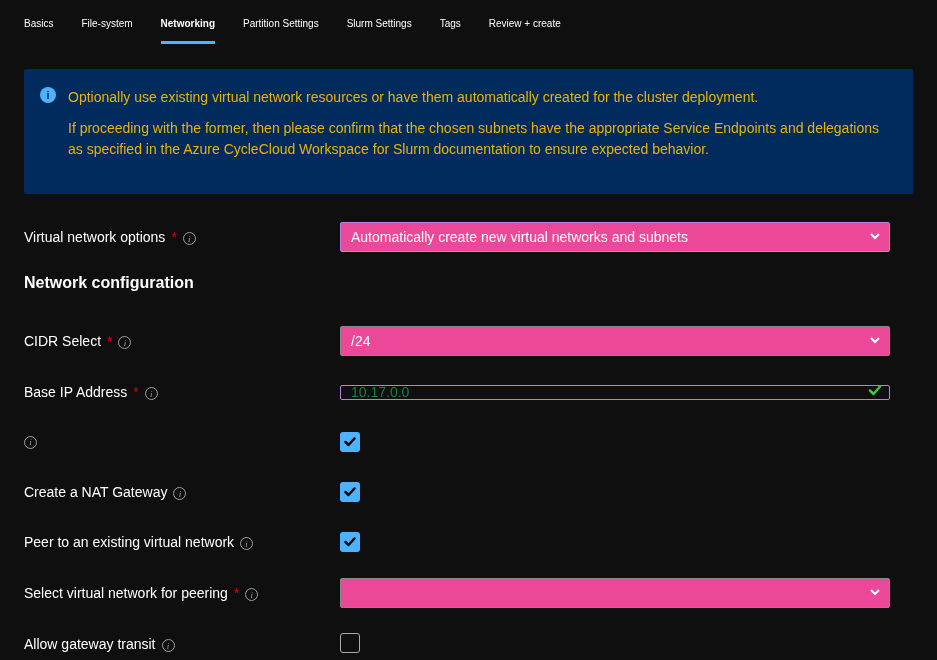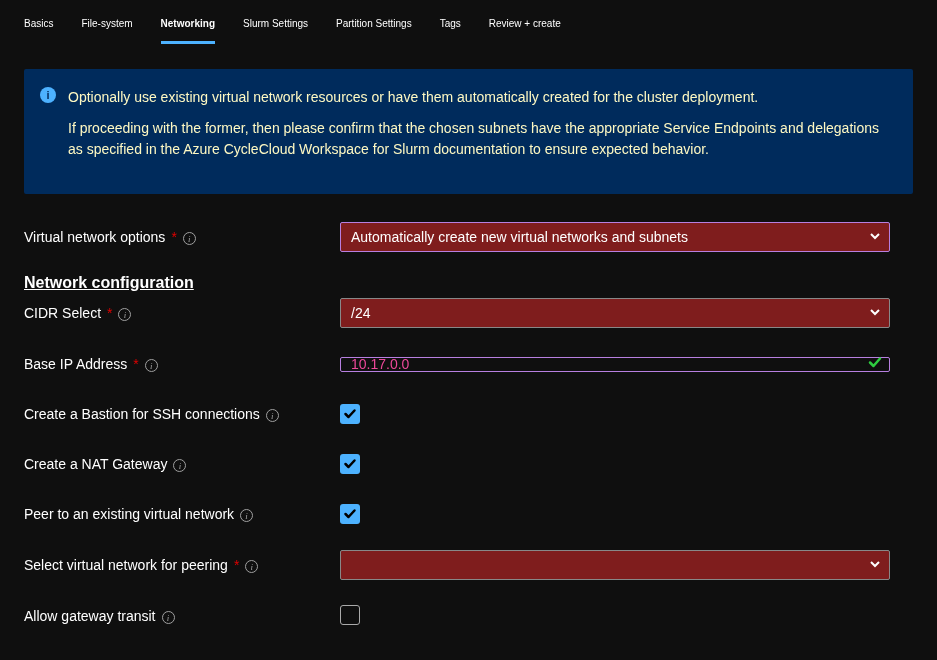--- a/index.html
+++ b/index.html
@@ -41,21 +41,21 @@
     .info-banner .info-icon {
       position: absolute;
       left: 16px;
       top: 18px;
       width: 16px; height: 16px;
       background: #4db2ff;
       border-radius: 50%;
       display: flex; align-items: center; justify-content: center;
       color: #002b5c; font-weight: bold; font-size: 11px;
     }
-    .info-banner p { margin-bottom: 10px; color: #fef9c3; }
+    .info-banner p { margin-bottom: 10px; color: #eab308; }
     .info-banner p:last-child { margin-bottom: 16px; }
     .row {
       display: flex;
       align-items: center;
       margin-bottom: 22px;
       min-height: 28px;
     }
     .label-col {
       width: 316px;
       display: flex;
@@ -70,55 +70,54 @@
       display: inline-flex; align-items: center; justify-content: center;
       font-size: 9px; color: #a0a0a0;
       font-style: italic;
       font-family: Georgia, serif;
     }
     .control-col { flex: 1; max-width: 550px; }
     .select {
       position: relative;
       width: 100%;
       height: 30px;
-      background: #7f1d1d;
+      background: #ec4899;
       border: 1px solid #888;
       border-radius: 2px;
       display: flex; align-items: center;
       padding: 0 30px 0 10px;
       cursor: pointer;
     }
     .select.highlighted { border-color: #b77fe0; }
     .select .chevron {
       position: absolute; right: 8px; top: 50%;
       transform: translateY(-50%);
     }
     .textinput {
       width: 100%;
       height: 15px;
       background: #0f0f0f;
       border: 1px solid #888;
       border-radius: 2px;
-      color: #ec4899;
+      color: #15803d;
       padding: 0 30px 0 10px;
       font-size: 14px;
       font-family: inherit;
     }
     .textinput.valid { border-color: #b77fe0; }
     .input-wrap { position: relative; width: 100%; }
     .input-wrap .check {
       position: absolute; right: 8px; top: 50%;
       transform: translateY(-50%);
       color: #2ecc40;
     }
     .section-title {
       font-size: 16px;
       font-weight: 600;
-      margin-bottom: 6px;
-      text-decoration: underline;
+      margin-bottom: 34px;
     }
     .checkbox {
       width: 20px; height: 20px;
       border-radius: 3px;
       display: inline-flex; align-items: center; justify-content: center;
       cursor: pointer;
       background: #0f0f0f;
       border: 1px solid #aaa;
     }
     .checkbox.checked {
@@ -132,22 +131,22 @@
     svg.chk { width: 14px; height: 14px; }
     svg.chk path { stroke: #000; stroke-width: 2.5; fill: none; stroke-linecap: round; stroke-linejoin: round; }
   </style>
 </head>
 <body>
 
 <div class="tabs">
   <div class="tab">Basics</div>
   <div class="tab">File-system</div>
   <div class="tab active">Networking</div>
+  <div class="tab">Partition Settings</div>
   <div class="tab">Slurm Settings</div>
-  <div class="tab">Partition Settings</div>
   <div class="tab">Tags</div>
   <div class="tab">Review + create</div>
 </div>
 
 <div class="content">
 
   <div class="info-banner">
     <span class="info-icon">i</span>
     <p>Optionally use existing virtual network resources or have them automatically created for the cluster deployment.</p>
     <p>If proceeding with the former, then please confirm that the chosen subnets have the appropriate Service Endpoints and delegations as specified in the Azure CycleCloud Workspace for Slurm documentation to ensure expected behavior.</p>
@@ -204,21 +203,20 @@
           <svg class="chk" viewBox="0 0 14 14">
               <path d="M2 7 L5.5 10.5 L12 3" style="stroke:#2ecc40"></path>
             </svg>
         </span>
       </div>
     </div>
   </div>
 
   <div class="row">
     <div class="label-col">
-      <span>Create a Bastion for SSH connections</span>
       <span class="help">i</span>
     </div>
     <div class="control-col">
       <span class="checkbox checked">
         <svg class="chk" viewBox="0 0 14 14">
             <path d="M2.5 7 L5.5 10 L11.5 3.5"></path>
           </svg>
       </span>
     </div>
   </div>

